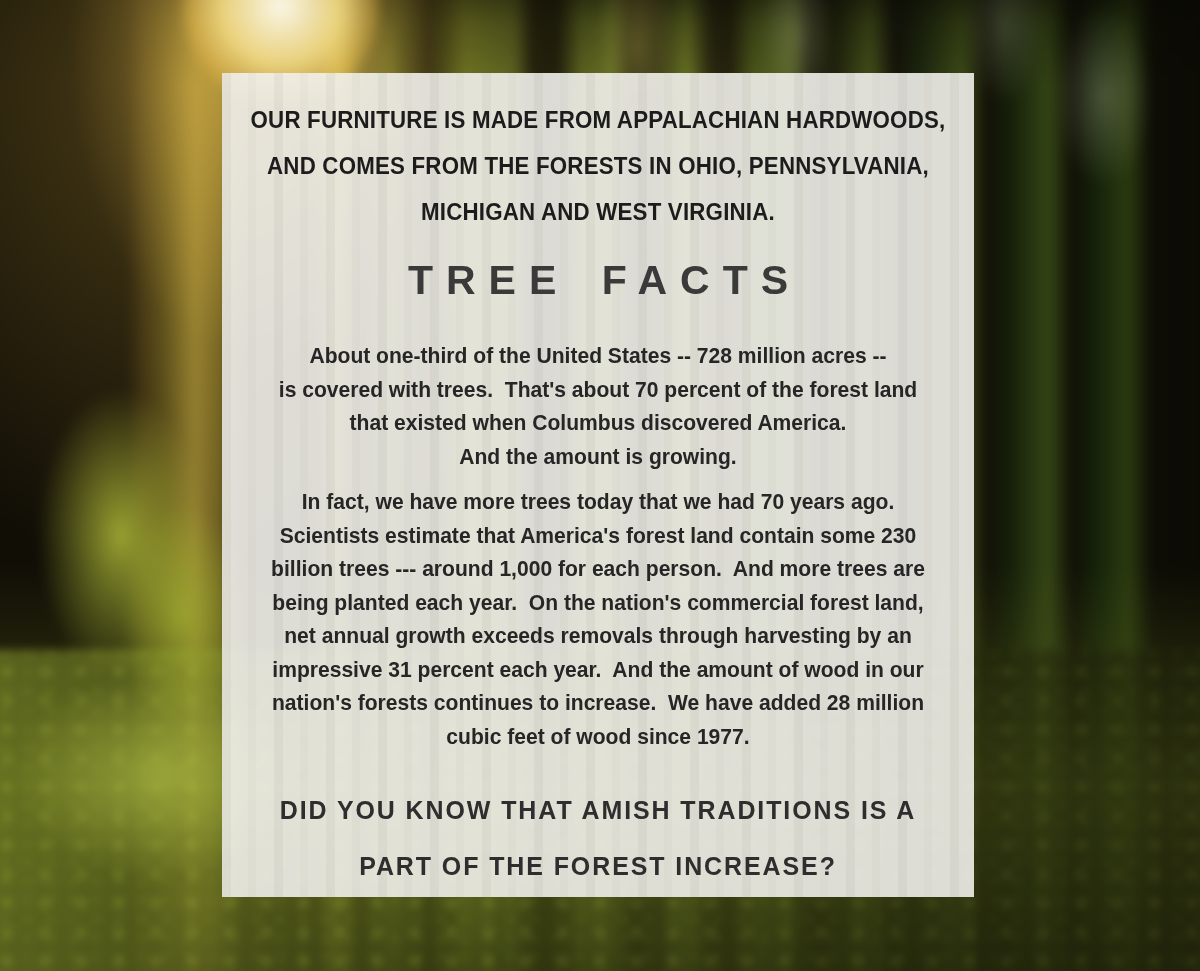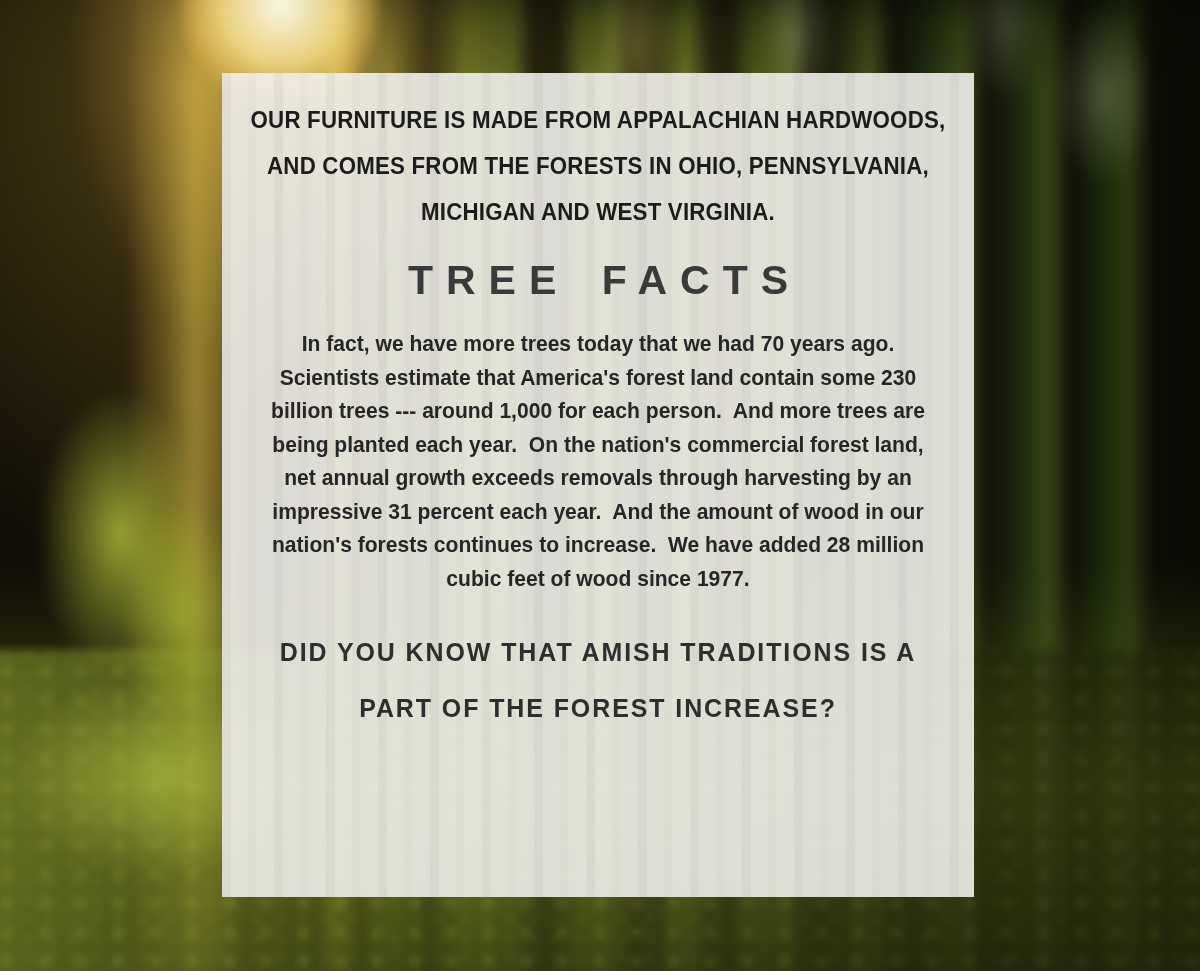--- a/index.html
+++ b/index.html
@@ -135,21 +135,21 @@
   .intro-line {
     font-size: 23px;
     font-weight: 700;
     line-height: 46px;
     color: #1c1c1c;
     letter-spacing: 0.2px;
     transform: scaleX(0.97);
   }
 
   .heading {
-    margin: 22px 0 24px;
+    margin: 22px 0 36px;
     font-size: 41px;
     font-weight: 700;
     letter-spacing: 13px;
     word-spacing: 8px;
     color: #3a3a3a;
     text-indent: 13px; 
   }
 
   .body-line {
     font-size: 21.5px;
@@ -188,20 +188,26 @@
   <section class="panel">
 
     <div class="intro-block">
       <div class="line intro-line">OUR FURNITURE IS MADE FROM APPALACHIAN HARDWOODS,</div>
       <div class="line intro-line">AND COMES FROM THE FORESTS IN OHIO, PENNSYLVANIA,</div>
       <div class="line intro-line">MICHIGAN AND WEST VIRGINIA.</div>
     </div>
 
     <h1 class="heading">TREE FACTS</h1>
 
+    <div class="para para1">
+      <div class="line body-line">About one-third of the United States -- 728 million acres --</div>
+      <div class="line body-line">is covered with trees.  That's about 70 percent of the forest land</div>
+      <div class="line body-line">that existed when Columbus discovered America.</div>
+      <div class="line body-line">And the amount is growing.</div>
+    </div>
 
     <div class="para para2">
       <div class="line body-line">In fact, we have more trees today that we had 70 years ago.</div>
       <div class="line body-line">Scientists estimate that America's forest land contain some 230</div>
       <div class="line body-line">billion trees --- around 1,000 for each person.  And more trees are</div>
       <div class="line body-line">being planted each year.  On the nation's commercial forest land,</div>
       <div class="line body-line">net annual growth exceeds removals through harvesting by an</div>
       <div class="line body-line">impressive 31 percent each year.  And the amount of wood in our</div>
       <div class="line body-line">nation's forests continues to increase.  We have added 28 million</div>
       <div class="line body-line">cubic feet of wood since 1977.</div>

